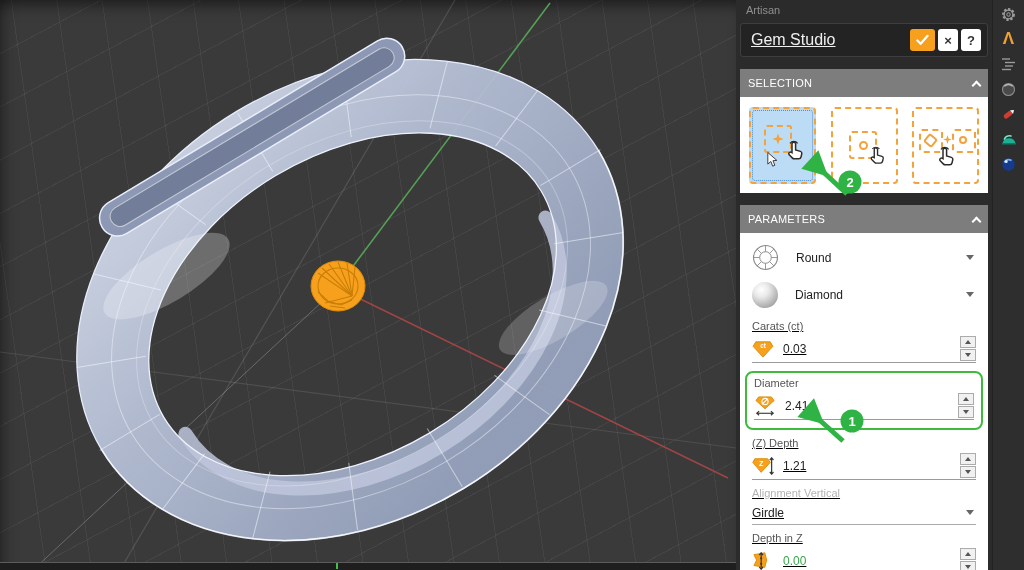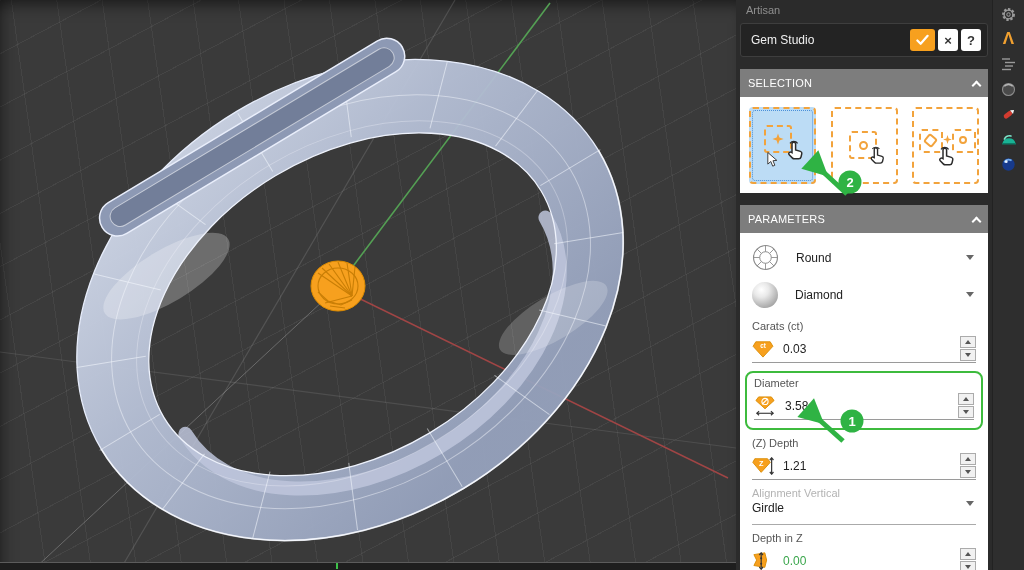--- a/index.html
+++ b/index.html
@@ -15,21 +15,21 @@
     box-shadow:inset 0 14px 16px -10px rgba(0,0,0,.55), inset 14px 0 16px -12px rgba(0,0,0,.4);}
   #viewport svg{position:absolute;left:0;top:0;}
   #viewport-bottombar{position:absolute;left:0;bottom:0;width:736px;height:8px;background:#1e1e1e;border-top:1px solid #5c5c5c;}
   #axis-tick-green{position:absolute;left:336px;bottom:1px;width:2px;height:6px;background:#3ec24a;}
 
   
   #panel{position:absolute;left:736px;top:0;width:256px;height:570px;background:#2b2b2b;padding:0 4px;}
   .panel-title{height:20px;line-height:20px;color:#8f8f8f;font-size:11px;padding-left:6px;}
   #gemstudio-box{height:34px;background:#232323;border:1px solid #3e3e3e;border-radius:3px;
     display:flex;align-items:center;padding:0 6px;margin-top:3px;}
-  #gemstudio-box .tool-label{flex:1;color:#f0f0f0;font-size:12px;padding-left:4px;}
+  #gemstudio-box .tool-label{flex:1;color:#f0f0f0;font-size:16px;padding-left:4px;text-decoration:underline;}
   .hbtn{height:22px;border-radius:3px;display:flex;align-items:center;justify-content:center;margin-left:3px;
     font-size:13px;font-weight:bold;color:#333;background:#fff;border:none;cursor:pointer;}
   #confirm-btn{width:25px;background:#F7A01E;}
   #cancel-btn,#help-btn{width:20px;}
 
   .section-header{margin-top:12px;height:28px;background:#7d7d7d;color:#fff;font-size:11px;
     display:flex;align-items:center;padding:0 8px;}
   .section-header .sh-label{flex:1;letter-spacing:.2px;}
   .chev-up{width:7px;height:7px;border-top:2px solid #fff;border-right:2px solid #fff;transform:rotate(-45deg);margin-top:4px;}
 
@@ -39,33 +39,33 @@
   .sel-thumb.active::after{content:"";position:absolute;inset:1px;border:1px dotted #4a90d9;border-radius:3px;}
   .mini-dash{position:absolute;border:2px dashed #F2A33C;border-radius:3px;}
   .hand-icon{position:absolute;}
 
   #parameters-content{background:#fff;height:366px;padding:6px 12px 0;display:flex;flex-direction:column;}
   .dd-row{display:flex;align-items:center;height:37px;cursor:pointer;}
   .dd-row .dd-label{font-size:12px;color:#222;margin-left:17px;flex:1;}
   .caret-down{width:0;height:0;border-left:4px solid transparent;border-right:4px solid transparent;border-top:5px solid #666;margin-right:2px;}
   .sphere-icon{width:26px;height:26px;border-radius:50%;
     background:radial-gradient(circle at 36% 30%, #ffffff 0%, #e9e9e9 30%, #bdbdbd 60%, #868686 100%);}
-  .field{margin-top:7px;}
+  .field{margin-top:7px;text-decoration:underline;}
   .field-label{font-size:11px;color:#555;}
   .field-label.disabled{color:#b3b3b3;}
   .field-row{display:flex;align-items:center;height:27px;border-bottom:1px solid #9a9a9a;margin-top:4px;}
   .field-value{font-size:12px;color:#222;margin-left:9px;flex:1;}
   .field-value.green{color:#3aa64c;}
   .spinner{display:flex;flex-direction:column;margin-bottom:2px;}
   .spin-btn{width:16px;height:12px;background:#f1f1f1;border:1px solid #ababab;display:flex;align-items:center;justify-content:center;cursor:pointer;padding:0;}
   .spin-btn + .spin-btn{margin-top:1px;}
   .tri-up{width:0;height:0;border-left:3px solid transparent;border-right:3px solid transparent;border-bottom:4px solid #555;}
   .tri-down{width:0;height:0;border-left:3px solid transparent;border-right:3px solid transparent;border-top:4px solid #555;}
   #diameter-group{border:2px solid #3DBB3D;border-radius:8px;margin:8px -7px 0;padding:4px 7px 8px;}
-  .select-row{display:flex;align-items:flex-start;height:24px;border-bottom:1px solid #aaa;margin-top:2px;cursor:pointer;}
+  .select-row{display:flex;align-items:center;height:24px;border-bottom:1px solid #aaa;margin-top:2px;cursor:pointer;}
   .select-row .field-value{margin-left:0;}
 
   
   #iconstrip{position:absolute;left:992px;top:0;width:32px;height:570px;background:#2e2e2e;border-left:1px solid #222;
     display:flex;flex-direction:column;align-items:center;padding-top:4px;}
   .strip-item{width:20px;height:20px;display:flex;align-items:center;justify-content:center;margin-bottom:5px;cursor:pointer;}
   #artisan-logo{color:#F0A030;font-size:17px;font-weight:bold;}
 
   
   #annotations{position:absolute;left:0;top:0;width:1024px;height:570px;pointer-events:none;}
@@ -270,21 +270,21 @@
           <svg width="22" height="20" viewBox="0 0 24 22">
             <path d="M5 1 L19 1 L22 5 L12 14 L2 5 Z" fill="#F7A01E" stroke="#d98b00" stroke-width="1"></path>
             <circle cx="12" cy="6" r="3.4" fill="none" stroke="#fff" stroke-width="1.2"></circle>
             <line x1="9.2" y1="8.8" x2="14.8" y2="3.2" stroke="#fff" stroke-width="1.2"></line>
             <g stroke="#333" stroke-width="1.2">
                 <line x1="3" y1="19" x2="21" y2="19"></line>
               <path d="M5.5 16.8 L3 19 L5.5 21.2" fill="none"></path>
                 <path d="M18.5 16.8 L21 19 L18.5 21.2" fill="none"></path>
               </g>
           </svg>
-          <span class="field-value">3.58</span>
+          <span class="field-value">2.41</span>
           <span class="spinner">
             <button class="spin-btn">
                 <span class="tri-up"></span>
               </button>
             <button class="spin-btn">
                 <span class="tri-down"></span>
               </button>
           </span>
         </div>
       </div>

